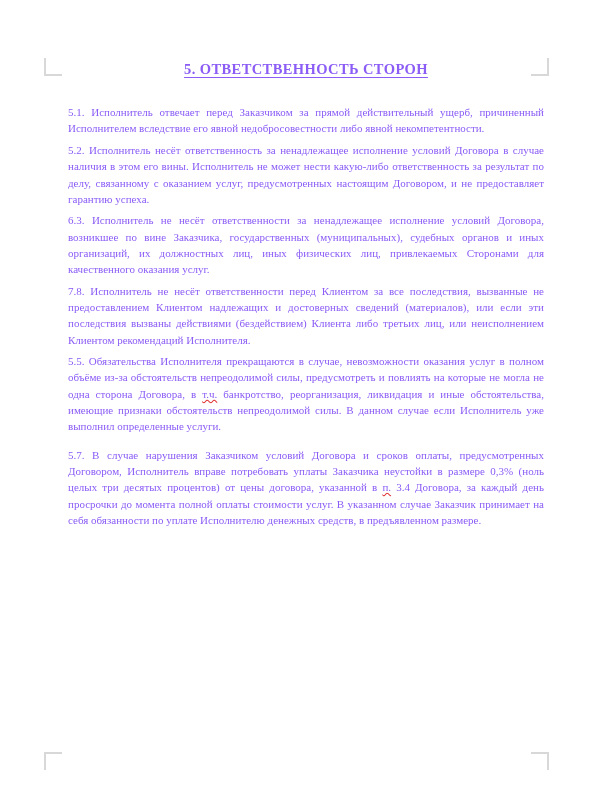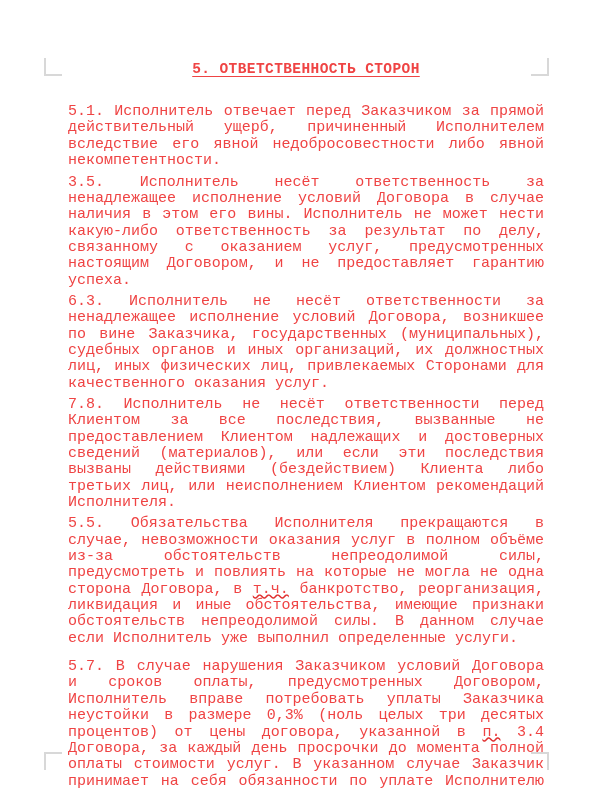--- a/index.html
+++ b/index.html
@@ -8,22 +8,22 @@
     padding: 0;
     background: #ffffff;
   }
 
   .page {
     position: relative;
     width: 593px;
     height: 788px;
     background: #ffffff;
     overflow: hidden;
-    font-family: Liberation Mono, monospace;
-    color: #ef4444;
+    font-family: Liberation Serif, serif;
+    color: #8b5cf6;
     box-sizing: border-box;
   }
 
   
   .corner {
     position: absolute;
     width: 16px;
     height: 16px;
     border-color: #d8d8d8;
     border-style: solid;
@@ -51,21 +51,21 @@
     line-height: 1.25;
   }
   .doc-title .tt {
     text-decoration: underline;
     text-underline-offset: 2.5px;
   }
 
   .clause {
     text-align: justify;
     text-justify: inter-word;
-    font-size: 15px;
+    font-size: 11px;
     line-height: 16.35px;
     margin: 0 0 5px 0;
     hyphens: none;
   }
 
   .clause.gap-before { margin-top: 12px; }
   .clause.tight      { margin-bottom: 0; }
 
   
   .spell {
@@ -84,21 +84,21 @@
   <div class="corner corner-tr"></div>
   <div class="corner corner-bl"></div>
   <div class="corner corner-br"></div>
 
   <div class="content">
 
     <h1 class="doc-title"><span class="tt">5. ОТВЕТСТВЕННОСТЬ СТОРОН</span></h1>
 
     <p class="clause">5.1. Исполнитель отвечает перед Заказчиком за прямой действительный ущерб, причиненный Исполнителем вследствие его явной недобросовестности либо явной некомпетентности.</p>
 
-    <p class="clause">3.5. Исполнитель несёт ответственность за ненадлежащее исполнение условий Договора в случае наличия в этом его вины. Исполнитель не может нести какую-либо ответственность за результат по делу, связанному с оказанием услуг, предусмотренных настоящим Договором, и не предоставляет гарантию успеха.</p>
+    <p class="clause">5.2. Исполнитель несёт ответственность за ненадлежащее исполнение условий Договора в случае наличия в этом его вины. Исполнитель не может нести какую-либо ответственность за результат по делу, связанному с оказанием услуг, предусмотренных настоящим Договором, и не предоставляет гарантию успеха.</p>
 
     <p class="clause">6.3. Исполнитель не несёт ответственности за ненадлежащее исполнение условий Договора, возникшее по вине Заказчика, государственных (муниципальных), судебных органов и иных организаций, их должностных лиц, иных физических лиц, привлекаемых Сторонами для качественного оказания услуг.</p>
 
     <p class="clause">7.8. Исполнитель не несёт ответственности перед Клиентом за все последствия, вызванные не предоставлением Клиентом надлежащих и достоверных сведений (материалов), или если эти последствия вызваны действиями (бездействием) Клиента либо третьих лиц, или неисполнением Клиентом рекомендаций Исполнителя.</p>
 
     <p class="clause"><span>5.5. Обязательства Исполнителя прекращаются в случае, невозможности оказания услуг в полном объёме из-за обстоятельств непреодолимой силы, предусмотреть и повлиять на которые не могла не одна сторона Договора, в </span><span class="spell">т.ч.</span><span> банкротство, реорганизация, ликвидация и иные обстоятельства, имеющие признаки обстоятельств непреодолимой силы. В данном случае если Исполнитель уже выполнил определенные услуги.</span></p>
 
 
     <p class="clause gap-before tight"><span>5.7. В случае нарушения Заказчиком условий Договора и сроков оплаты, предусмотренных Договором, Исполнитель вправе потребовать уплаты Заказчика неустойки в размере 0,3% (ноль целых три десятых процентов) от цены договора, указанной в </span><span class="spell">п.</span><span> 3.4 Договора, за каждый день просрочки до момента полной оплаты стоимости услуг. В указанном случае Заказчик принимает на себя обязанности по уплате Исполнителю денежных средств, в предъявленном размере.</span></p>
 

